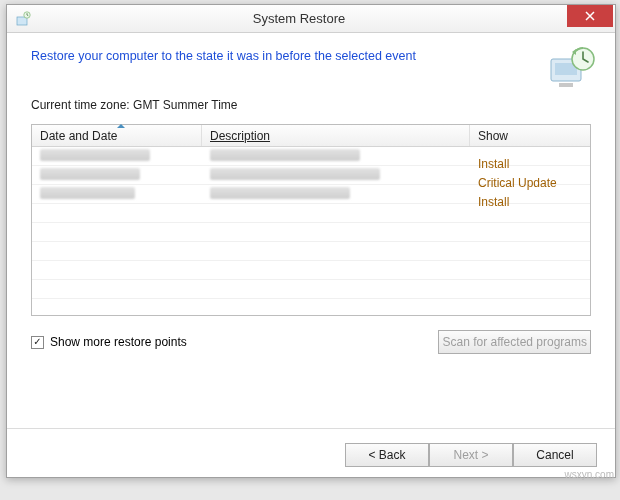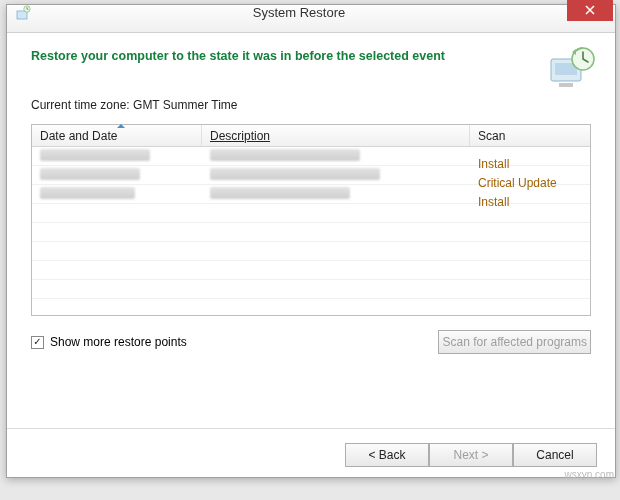--- a/index.html
+++ b/index.html
@@ -18,20 +18,21 @@
     width: 610px; height: 474px;
     background: #fff;
     border: 1px solid #a0a0a0;
     box-shadow: 0 2px 8px rgba(0,0,0,0.25);
   }
   .titlebar {
     height: 28px;
     background: linear-gradient(#fdfdfd, #f0f0f0);
     border-bottom: 1px solid #d0d0d0;
     display: flex;
+    align-items: center;
     position: relative;
   }
   .titlebar .icon-slot {
     width: 16px; height: 16px; margin-left: 8px;
     position: relative;
   }
   .restore-ico {
     width:16px; height:16px; display:block;
   }
   .titlebar .title {
@@ -43,23 +44,23 @@
     background: #c94040;
     display: flex; align-items: center; justify-content: center;
     margin-right: 2px;
     margin-top: -6px;
   }
   .close-btn svg { stroke: #fff; stroke-width: 1.5; }
   .content {
     padding: 16px 24px 10px 24px;
   }
   .headline {
-    font-weight: bold;
+    font-weight: normal;
     font-size: 12.5px;
-    color: #15803d;
+    color: #1d4ed8;
     max-width: 430px;
   }
   .hero-icon {
     position: absolute;
     right: 18px; top: 38px;
     width: 52px; height: 52px;
   }
   .big-restore-svg { width:52px; height:52px; }
   .timezone {
     margin-top: 35px;
@@ -180,21 +181,21 @@
 
     <div class="timezone">Current time zone: GMT Summer Time</div>
 
     <div class="table-wrap">
       <div class="thead">
         <div class="col col-dt">
           <span>Date and Date</span>
           <span class="sort-arrow"></span>
         </div>
         <div class="col col-desc">Description</div>
-        <div class="col col-type">Scan</div>
+        <div class="col col-type">Show</div>
       </div>
       <div class="tbody">
         <div class="row">
           <div class="cell cell-dt"><span class="blur-pill" style="width:110px"></span></div>
           <div class="cell cell-desc"><span class="blur-pill" style="width:150px"></span></div>
           <div class="cell cell-type">Install</div>
         </div>
         <div class="row">
           <div class="cell cell-dt"><span class="blur-pill" style="width:100px"></span></div>
           <div class="cell cell-desc"><span class="blur-pill" style="width:170px"></span></div>

